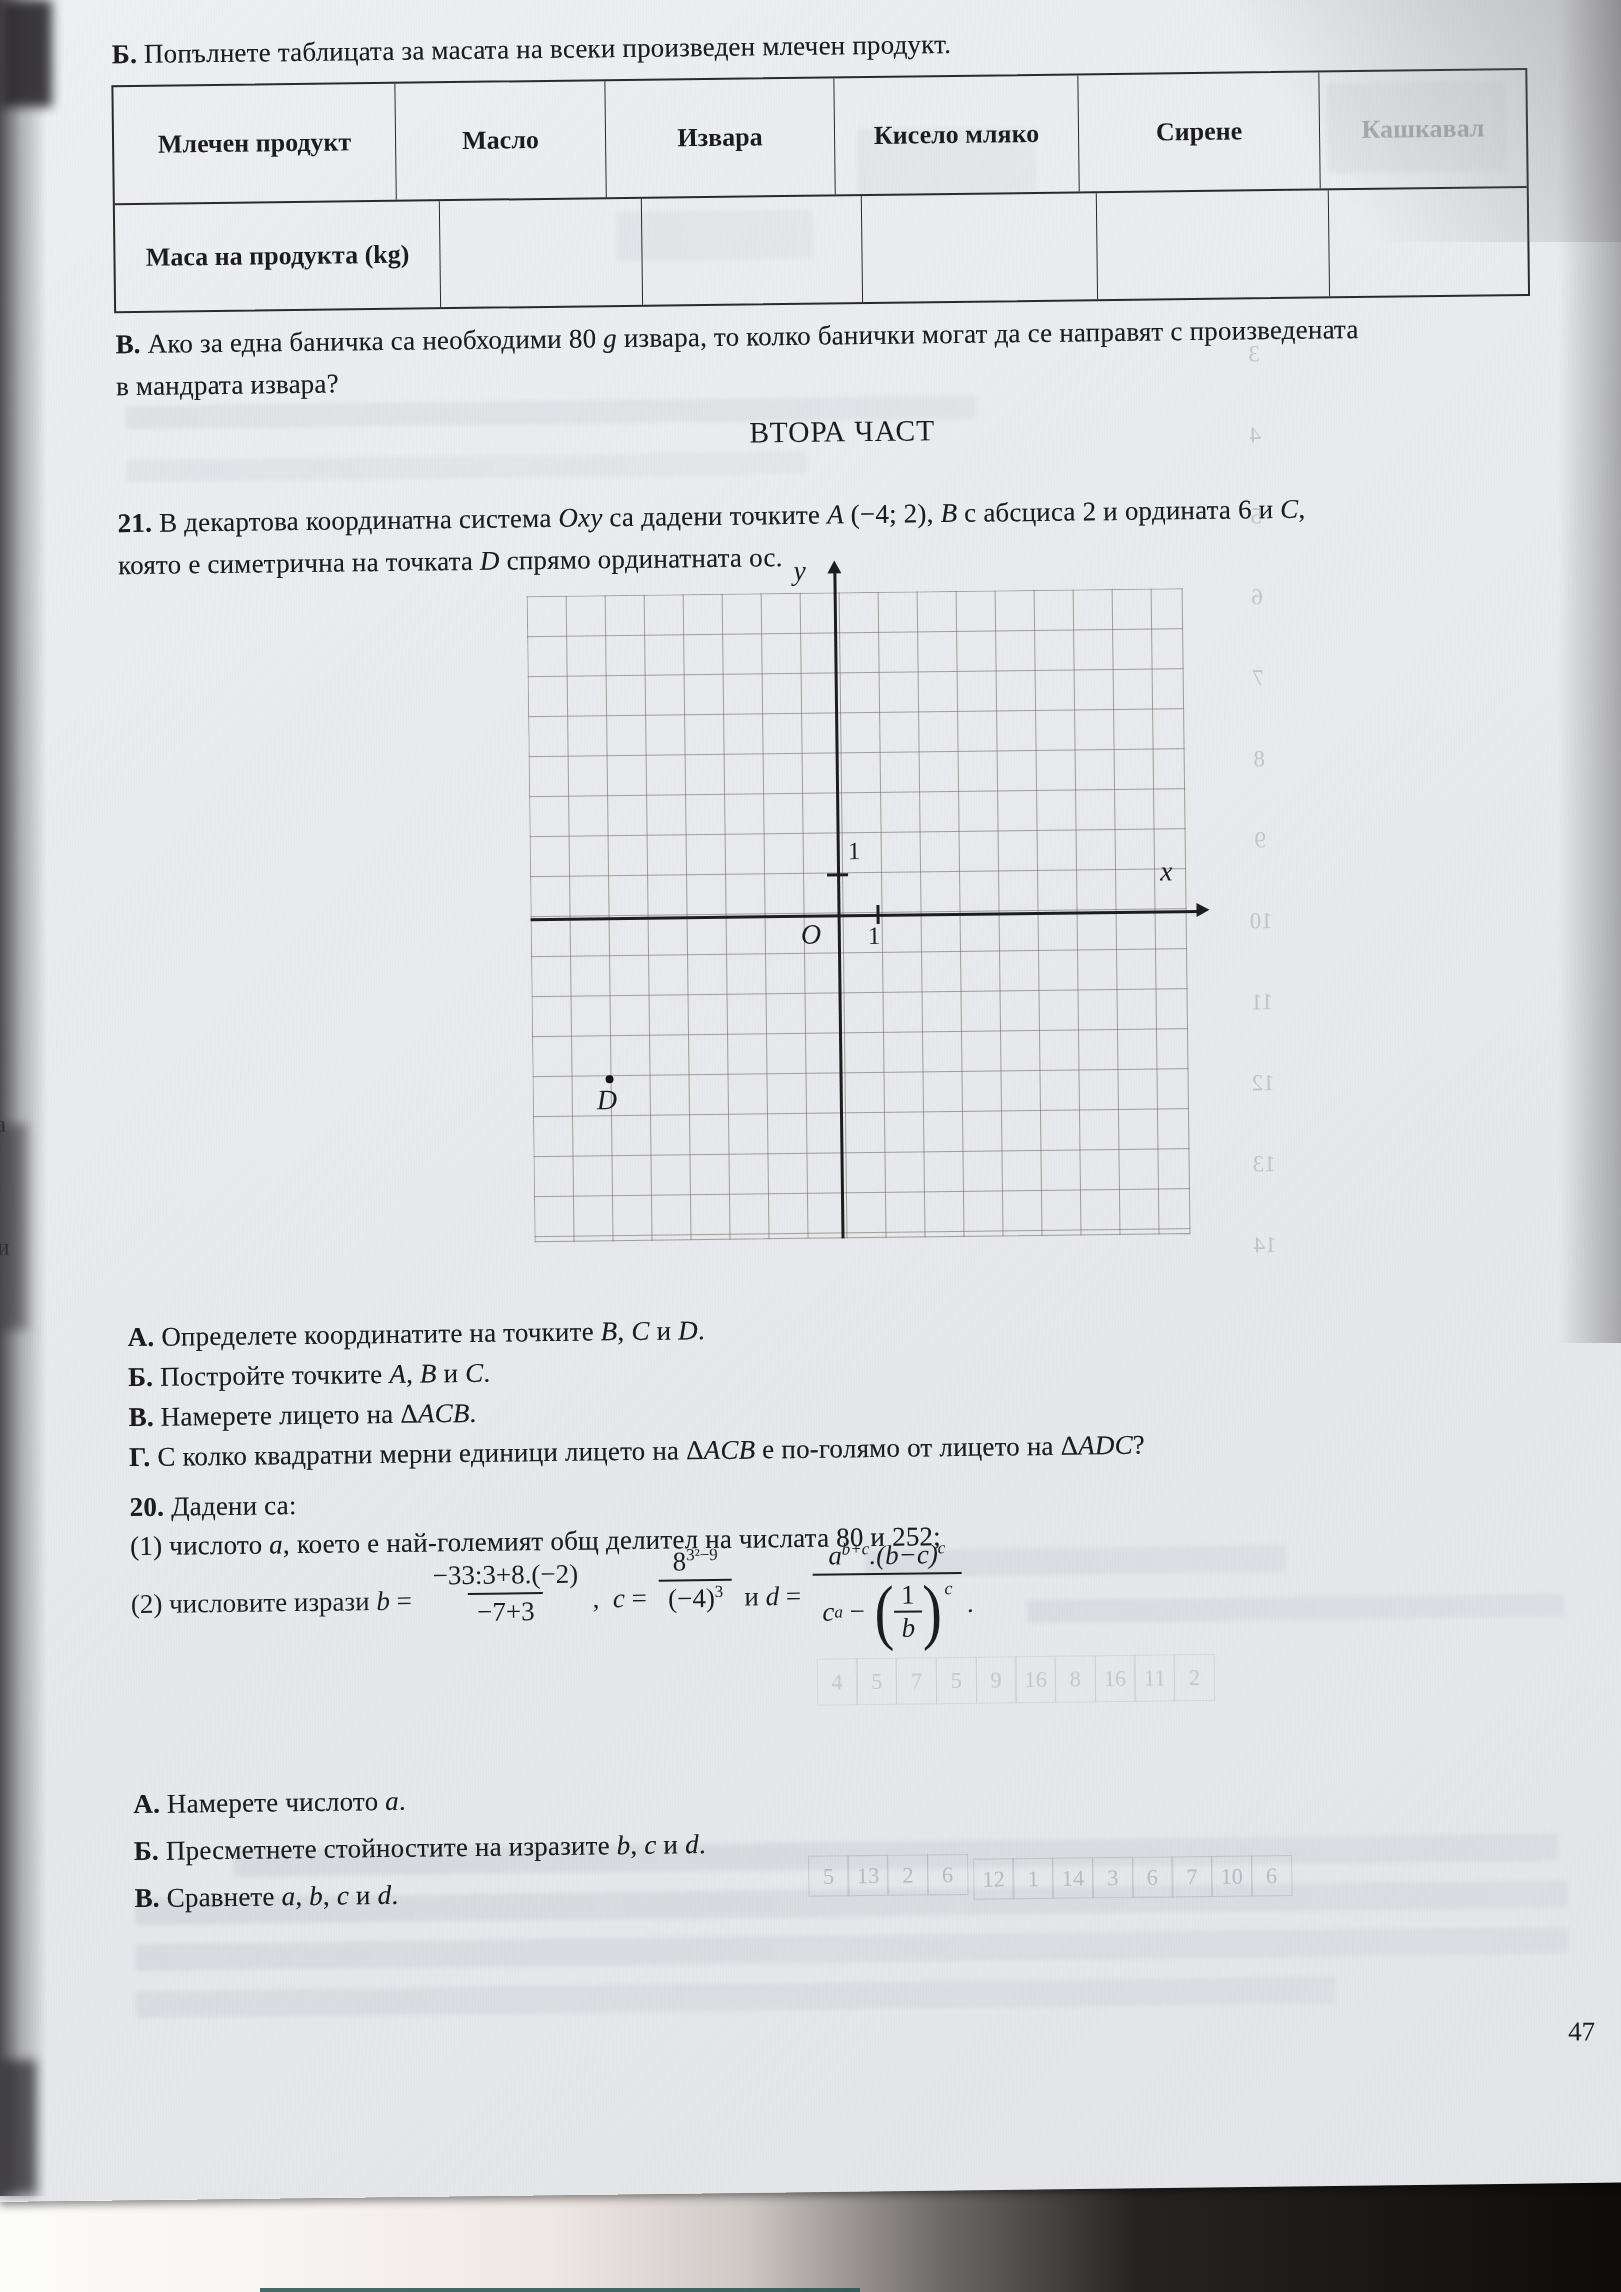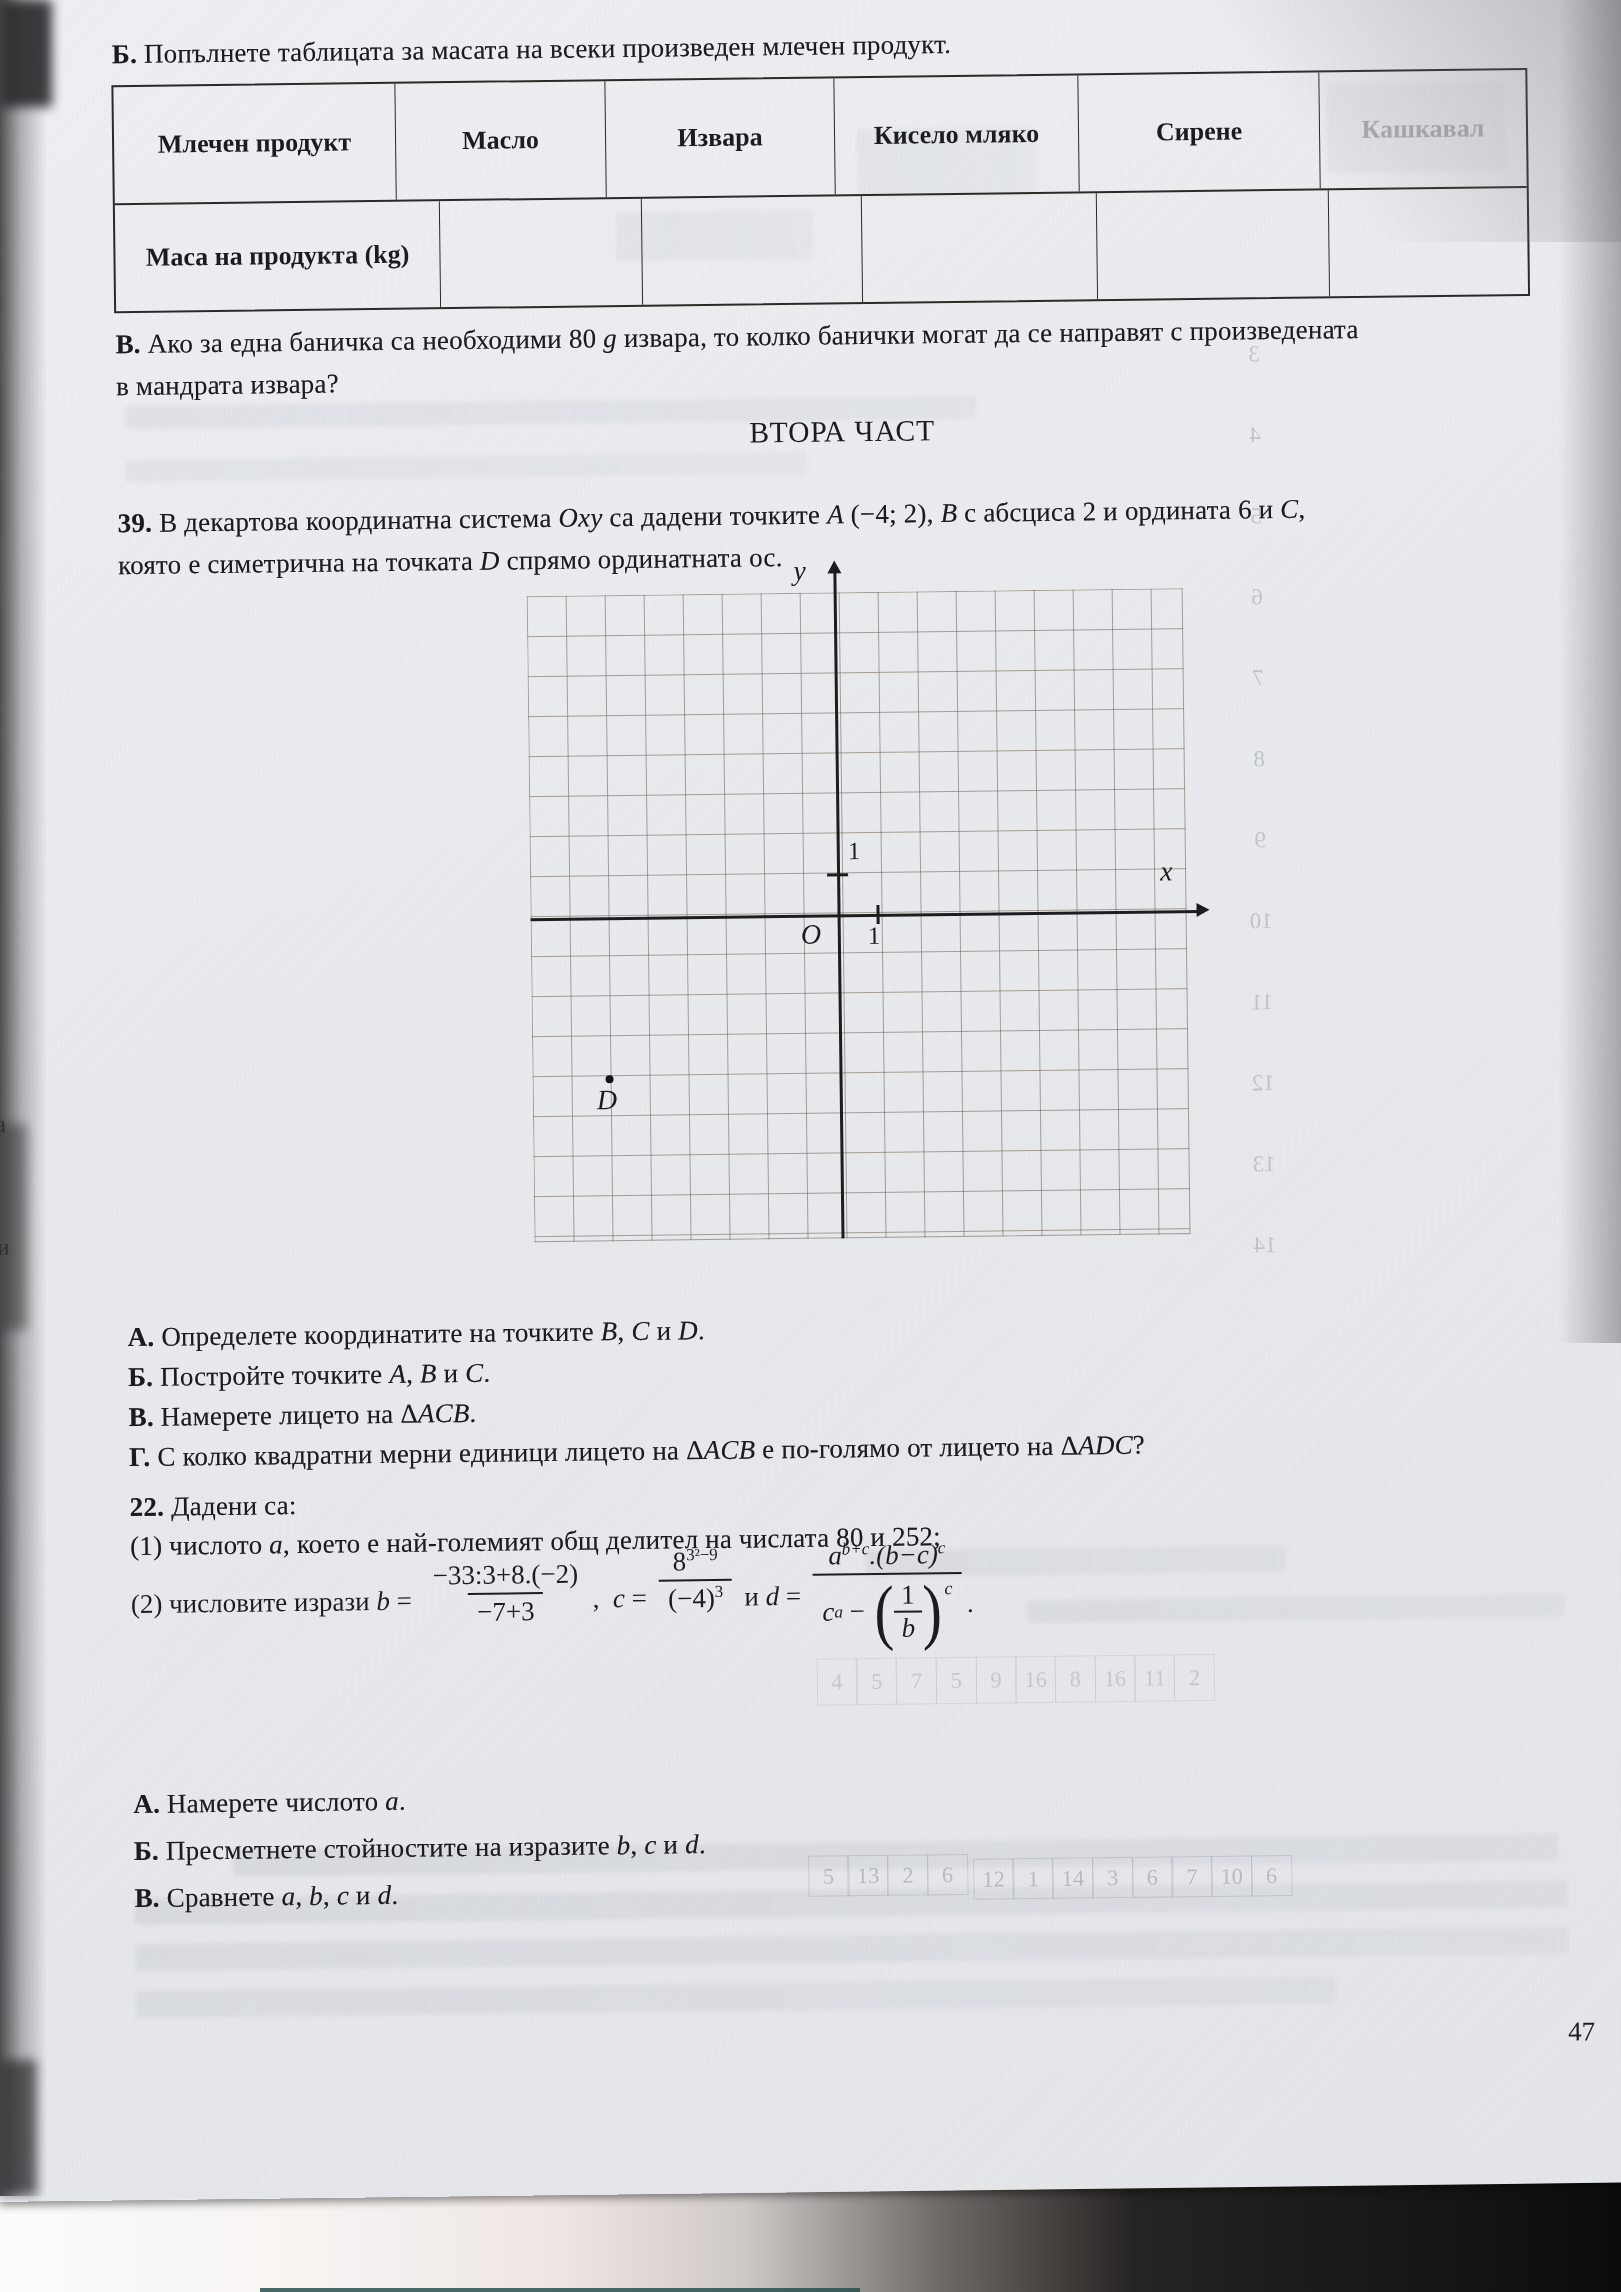--- a/index.html
+++ b/index.html
@@ -185,21 +185,21 @@
   </div>
 
   <div class="abs txt" style="left:125px;top:324px;width:1478px">
     <div><span class="bd">В. </span><span>Ако за една баничка са необходими 80 </span><span class="it">g</span><span> извара, то колко банички могат да се направят с произведената</span></div>
     <div><span>в мандрата извара?</span></div>
   </div>
 
   <div class="abs" style="left:125px;top:425px;width:1451px;text-align:center;font-size:29.6px;letter-spacing:0.9px">ВТОРА ЧАСТ</div>
 
   <div class="abs txt" style="left:125px;top:503px;width:1487px">
-    <div><span class="bd">39. </span><span>В декартова координатна система </span><span class="it">Oxy</span><span> са дадени точките </span><span class="it">A</span><span> (−4; 2), </span><span class="it">B</span><span> с абсциса 2 и ордината 6 и </span><span class="it">C</span><span>,</span></div>
+    <div><span class="bd">21. </span><span>В декартова координатна система </span><span class="it">Oxy</span><span> са дадени точките </span><span class="it">A</span><span> (−4; 2), </span><span class="it">B</span><span> с абсциса 2 и ордината 6 и </span><span class="it">C</span><span>,</span></div>
     <div><span>която е симетрична на точката </span><span class="it">D</span><span> спрямо ординатната ос.</span></div>
   </div>
 
   <div class="abs graph">
     <div class="gridlines"></div>
     <div class="yaxis"></div>
     <div class="yarrow"></div>
     <div class="xaxis"></div>
     <div class="xarrow"></div>
     <div class="glabel ylab">y</div>
@@ -213,21 +213,21 @@
     <div class="glabel dlab">D</div>
   </div>
 
   <div class="abs txt" style="left:125px;top:1318px;width:1487px;line-height:40px">
     <div><span class="bd">А. </span><span>Определете координатите на точките </span><span class="it">B</span><span>, </span><span class="it">C</span><span> и </span><span class="it">D</span><span>.</span></div>
     <div><span class="bd">Б. </span><span>Постройте точките </span><span class="it">A</span><span>, </span><span class="it">B</span><span> и </span><span class="it">C</span><span>.</span></div>
     <div><span class="bd">В. </span><span>Намерете лицето на Δ</span><span class="it">ACB</span><span>.</span></div>
     <div><span class="bd">Г. </span><span>С колко квадратни мерни единици лицето на Δ</span><span class="it">ACB</span><span> е по-голямо от лицето на Δ</span><span class="it">ADC</span><span>?</span></div>
   </div>
 
-  <div class="abs txt" style="left:125px;top:1487px;width:1487px"><span class="bd">22. </span><span>Дадени са:</span></div>
+  <div class="abs txt" style="left:125px;top:1487px;width:1487px"><span class="bd">20. </span><span>Дадени са:</span></div>
   <div class="abs txt" style="left:125px;top:1526px;width:1487px"><span>(1) числото </span><span class="it">a</span><span>, което е най-големият общ делител на числата 80 и 252;</span></div>
 
   <div class="abs row22">
     <span class="mid" style="margin-top:30px"><span>(2) числовите изрази </span><span class="it">b</span><span> = </span></span>
     <span class="frac" style="margin-top:3.6px">
       <span class="num">−33:3+8.(−2)</span>
       <span class="den">−7+3</span>
     </span>
     <span class="mid" style="margin-top:30px"><span>,  </span><span class="it">c</span><span> = </span></span>
     <span class="frac" style="margin-top:-9px">

